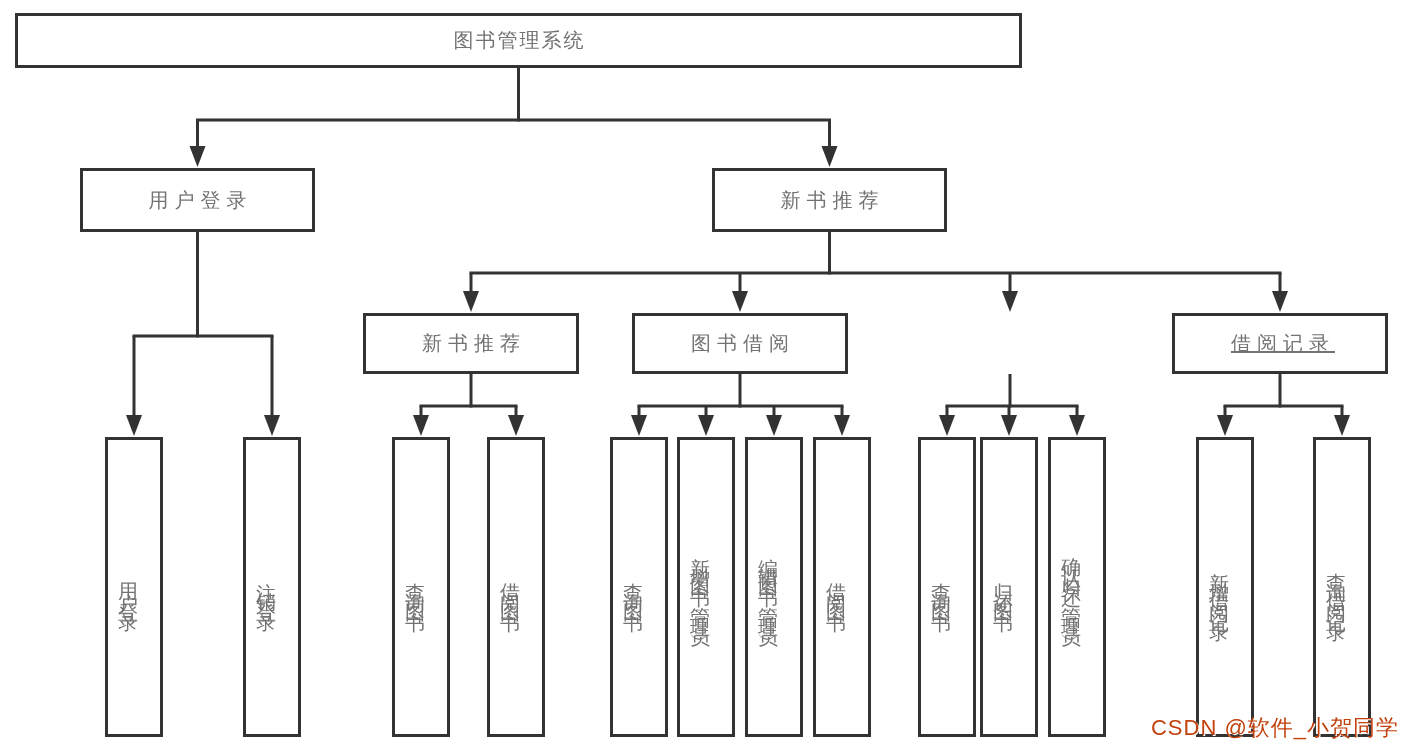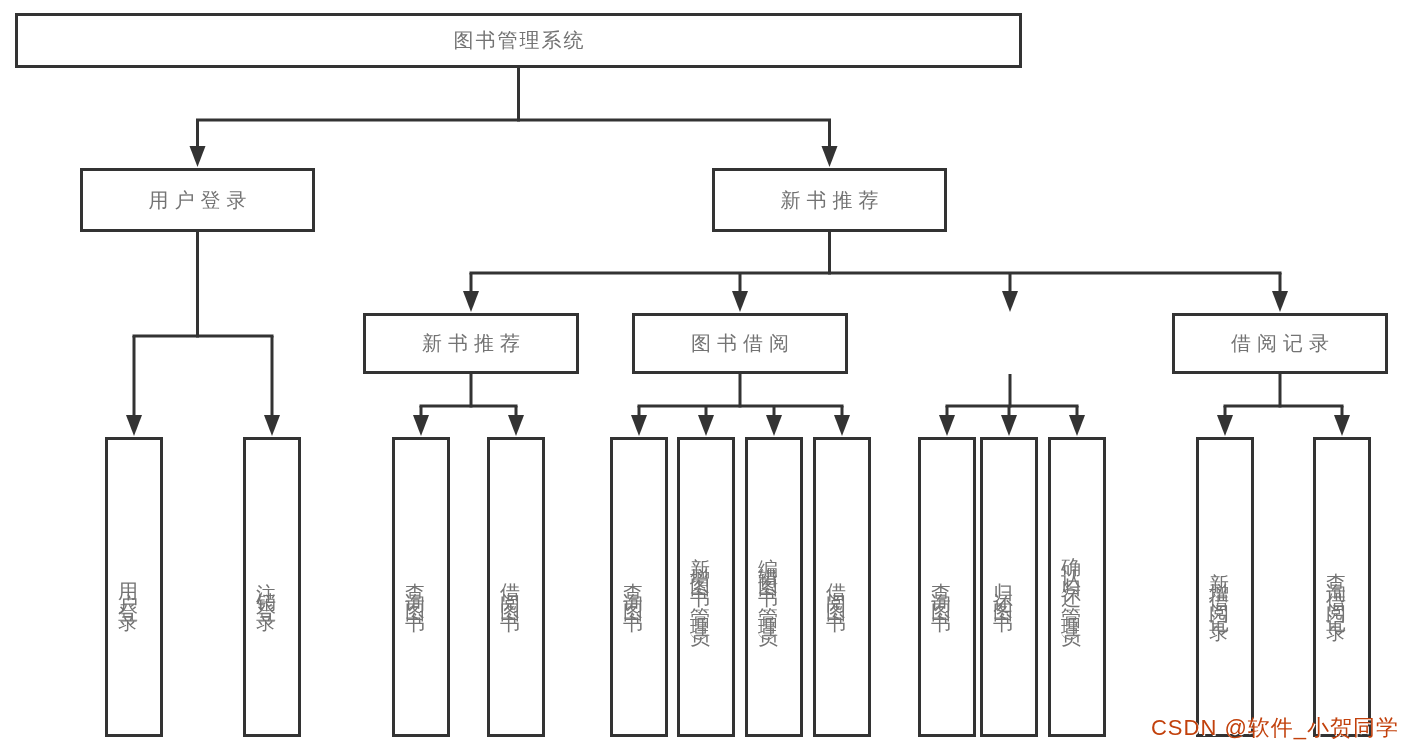--- a/index.html
+++ b/index.html
@@ -138,21 +138,21 @@
   <div class="box" style="left:712px; top:168px; width:235px; height:64px;">
     <span class="hlabel">新书推荐</span>
   </div>
 
   <div class="box" style="left:363px; top:313px; width:216px; height:61px;">
     <span class="hlabel">新书推荐</span>
   </div>
   <div class="box" style="left:632px; top:313px; width:216px; height:61px;">
     <span class="hlabel">图书借阅</span>
   </div>
-  <div class="box" style="left:1172px; top:313px; width:216px; height:61px;">
+  <div class="box" style="left:1172px; top:313px; width:216px; height:61px;text-decoration:underline;">
     <span class="hlabel">借阅记录</span>
   </div>
 
   <div class="box leaf" style="left:105px; top:437px; width:58px; height:300px;">
     <span class="vtext">用户登录</span>
   </div>
   <div class="box leaf" style="left:243px; top:437px; width:58px; height:300px;">
     <span class="vtext">注销登录</span>
   </div>
 

